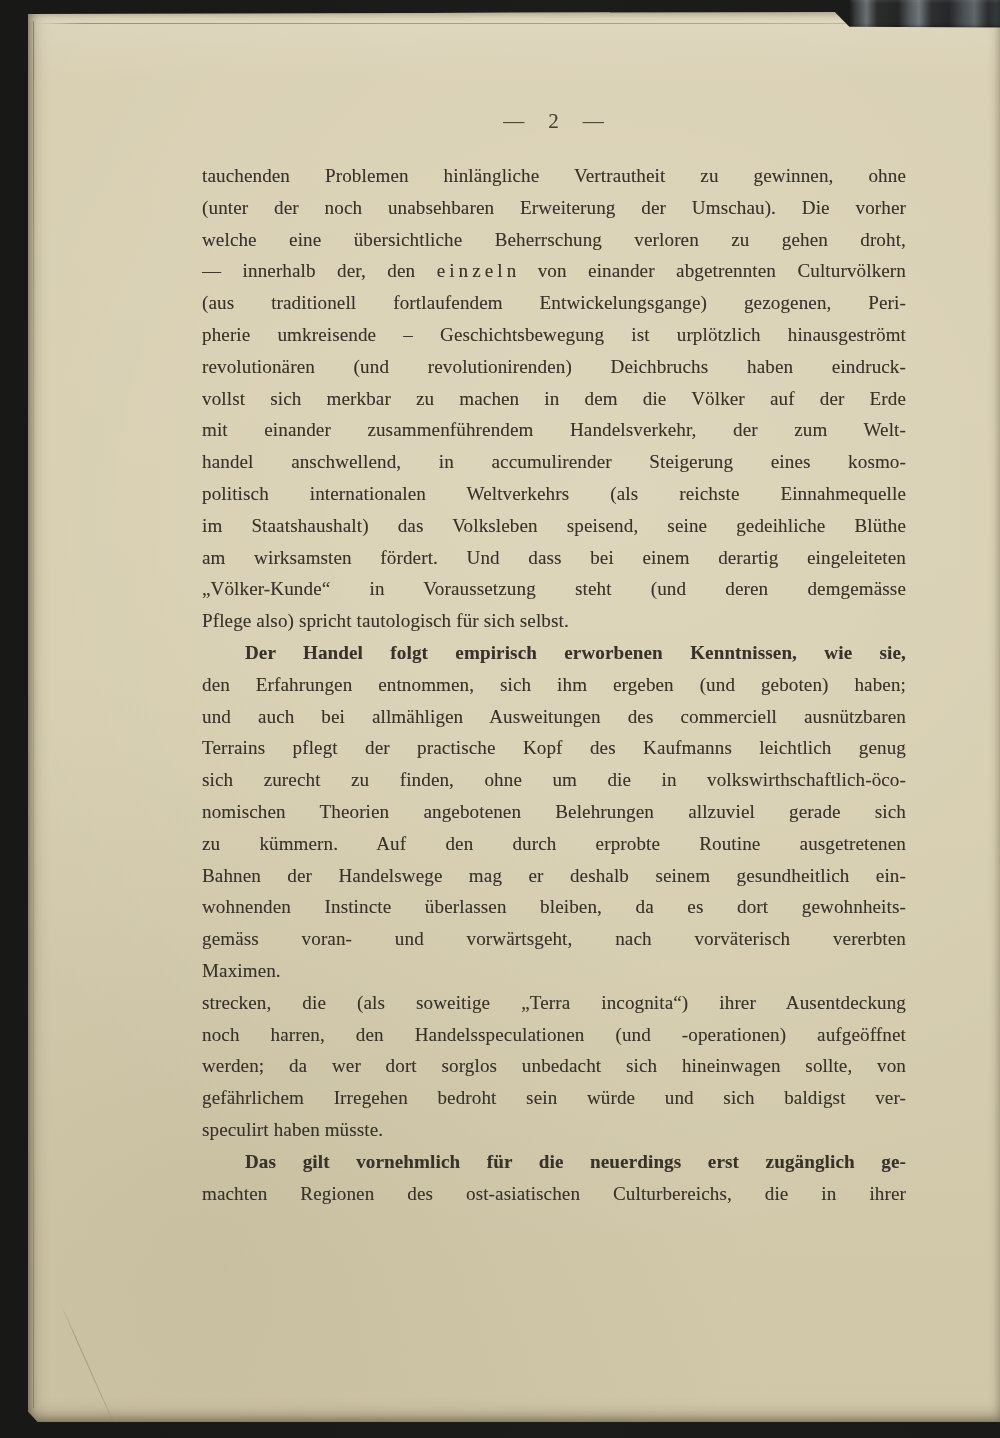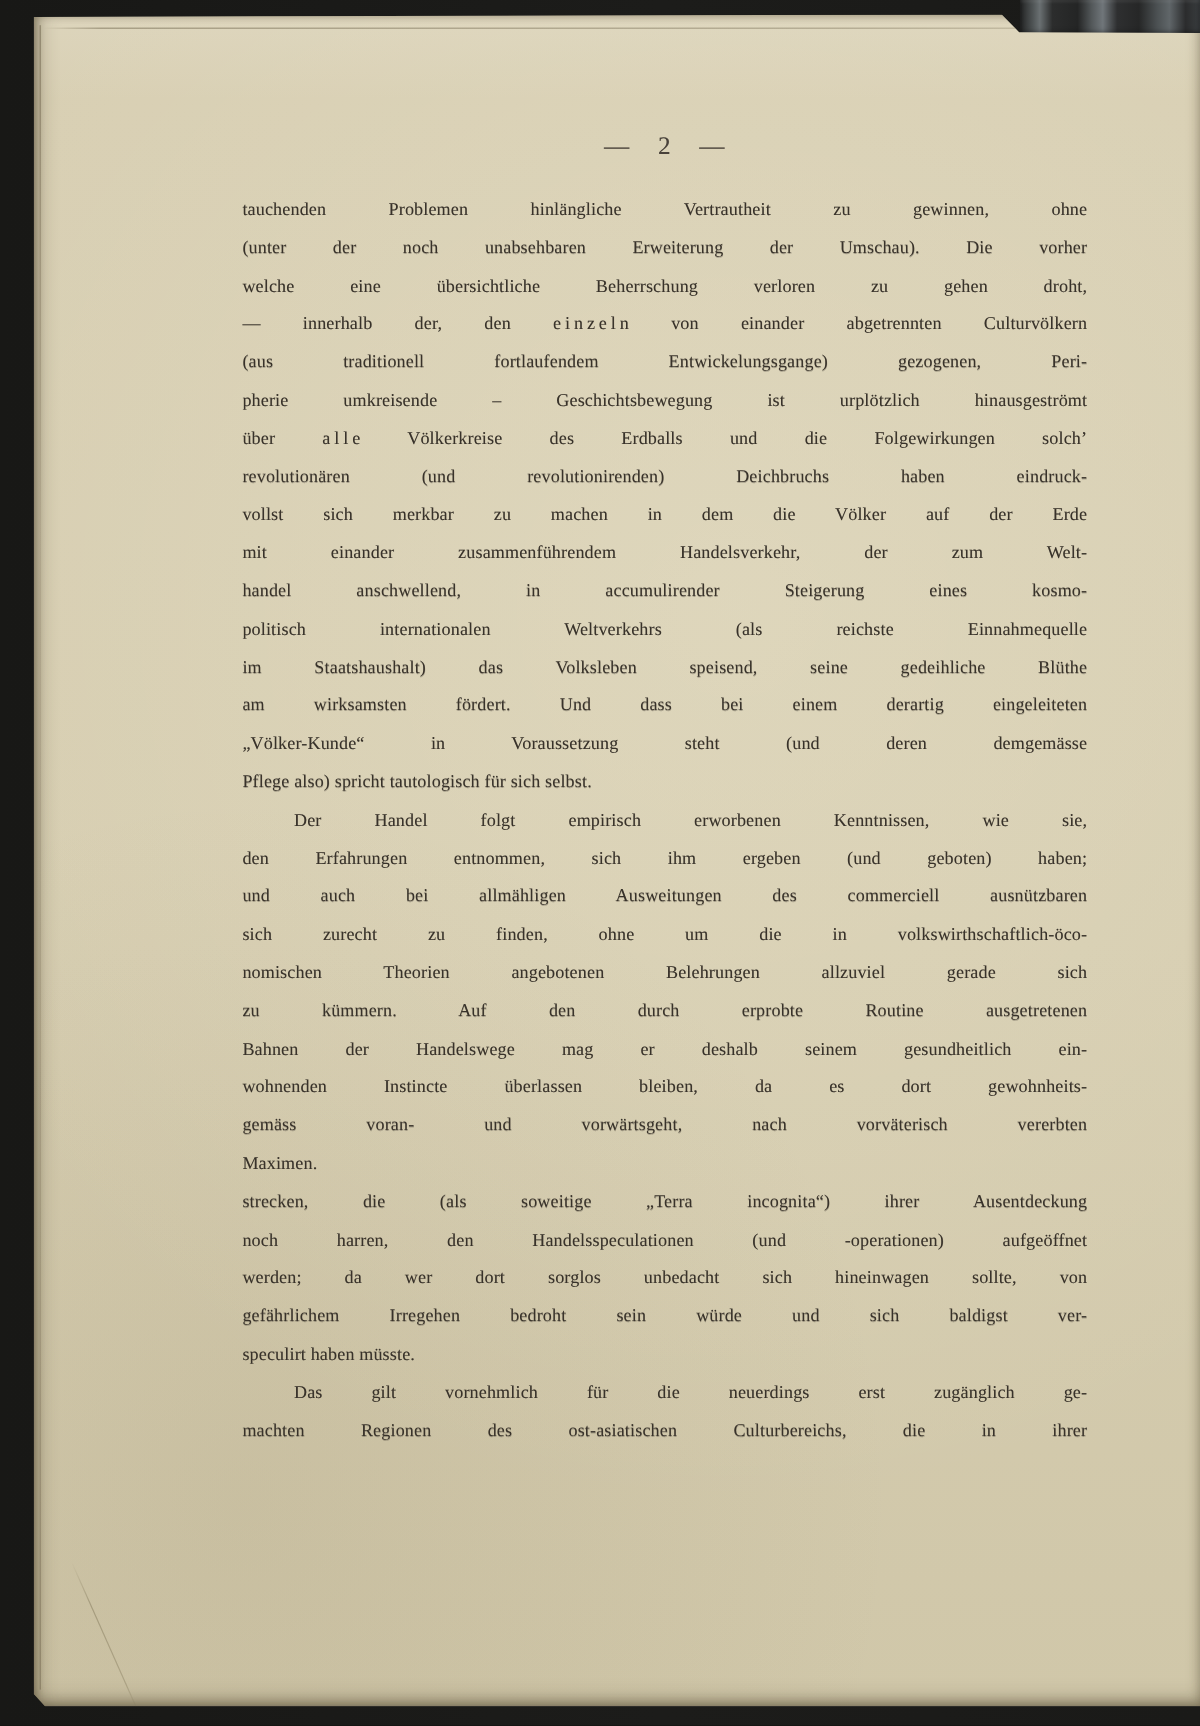--- a/index.html
+++ b/index.html
@@ -53,26 +53,26 @@
     transform:rotate(-24deg);
   }
   
   .textblock{position:absolute;left:174px;top:96px;width:704px;}
   .pagenum{
     height:32px;line-height:26px;margin-bottom:20px;text-align:center;
     font-size:21px;letter-spacing:1px;color:#49423a;
     text-shadow:.2px .2px 0 rgba(73,66,58,.3);
   }
   .line{
-    font-size:15px;line-height:31.8px;height:31.8px;overflow:visible;
+    font-size:19px;line-height:31.8px;height:31.8px;overflow:visible;
     color:#38322a;letter-spacing:.15px;
     text-align:justify;text-align-last:justify;-moz-text-align-last:justify;
     text-shadow:.2px .25px 0 rgba(56,50,42,.32);
   }
-  .line.indent{text-indent:43px;}
+  .line.indent{text-indent:43px;font-weight:bold;}
   .line.end-left{text-align:center;text-align-last:left;-moz-text-align-last:left;}
 </style>
 </head>
 <body>
 
 <div class="stage">
   <div class="spine-stripes"></div>
   <div class="page">
     <div class="upper-sheet"></div>
     <div class="top-hairline"></div>
@@ -81,35 +81,35 @@
     <div class="textblock">
       <div class="pagenum">—  2  —</div>
       <div id="paragraphs">
           <div>
             <div class="line">tauchenden Problemen hinlängliche Vertrautheit zu gewinnen, ohne</div>
             <div class="line">(unter der noch unabsehbaren Erweiterung der Umschau). Die vorher</div>
             <div class="line">welche eine übersichtliche Beherrschung verloren zu gehen droht,</div>
             <div class="line">— innerhalb der, den e i n z e l n von einander abgetrennten Culturvölkern</div>
             <div class="line">(aus traditionell fortlaufendem Entwickelungsgange) gezogenen, Peri-</div>
             <div class="line">pherie umkreisende – Geschichtsbewegung ist urplötzlich hinausgeströmt</div>
-            <div class="line">über a l l e Völkerkreise des Erdballs und die Folgewirkungen solch’</div>
             <div class="line">revolutionären (und revolutionirenden) Deichbruchs haben eindruck-</div>
             <div class="line">vollst sich merkbar zu machen in dem die Völker auf der Erde</div>
             <div class="line">mit einander zusammenführendem Handelsverkehr, der zum Welt-</div>
             <div class="line">handel anschwellend, in accumulirender Steigerung eines kosmo-</div>
             <div class="line">politisch internationalen Weltverkehrs (als reichste Einnahmequelle</div>
             <div class="line">im Staatshaushalt) das Volksleben speisend, seine gedeihliche Blüthe</div>
             <div class="line">am wirksamsten fördert. Und dass bei einem derartig eingeleiteten</div>
             <div class="line">„Völker-Kunde“ in Voraussetzung steht (und deren demgemässe</div>
             <div class="line end-left">Pflege also) spricht tautologisch für sich selbst.</div>
           </div>
           <div>
             <div class="line indent">Der Handel folgt empirisch erworbenen Kenntnissen, wie sie,</div>
             <div class="line">den Erfahrungen entnommen, sich ihm ergeben (und geboten) haben;</div>
             <div class="line">und auch bei allmähligen Ausweitungen des commerciell ausnützbaren</div>
+            <div class="line">Terrains pflegt der practische Kopf des Kaufmanns leichtlich genug</div>
             <div class="line">sich zurecht zu finden, ohne um die in volkswirthschaftlich-öco-</div>
             <div class="line">nomischen Theorien angebotenen Belehrungen allzuviel gerade sich</div>
             <div class="line">zu kümmern. Auf den durch erprobte Routine ausgetretenen</div>
             <div class="line">Bahnen der Handelswege mag er deshalb seinem gesundheitlich ein-</div>
             <div class="line">wohnenden Instincte überlassen bleiben, da es dort gewohnheits-</div>
             <div class="line">gemäss voran- und vorwärtsgeht, nach vorväterisch vererbten</div>
             <div class="line end-left">Maximen.</div>
           </div>
           <div>
             <div class="line">strecken, die (als soweitige „Terra incognita“) ihrer Ausentdeckung</div>

